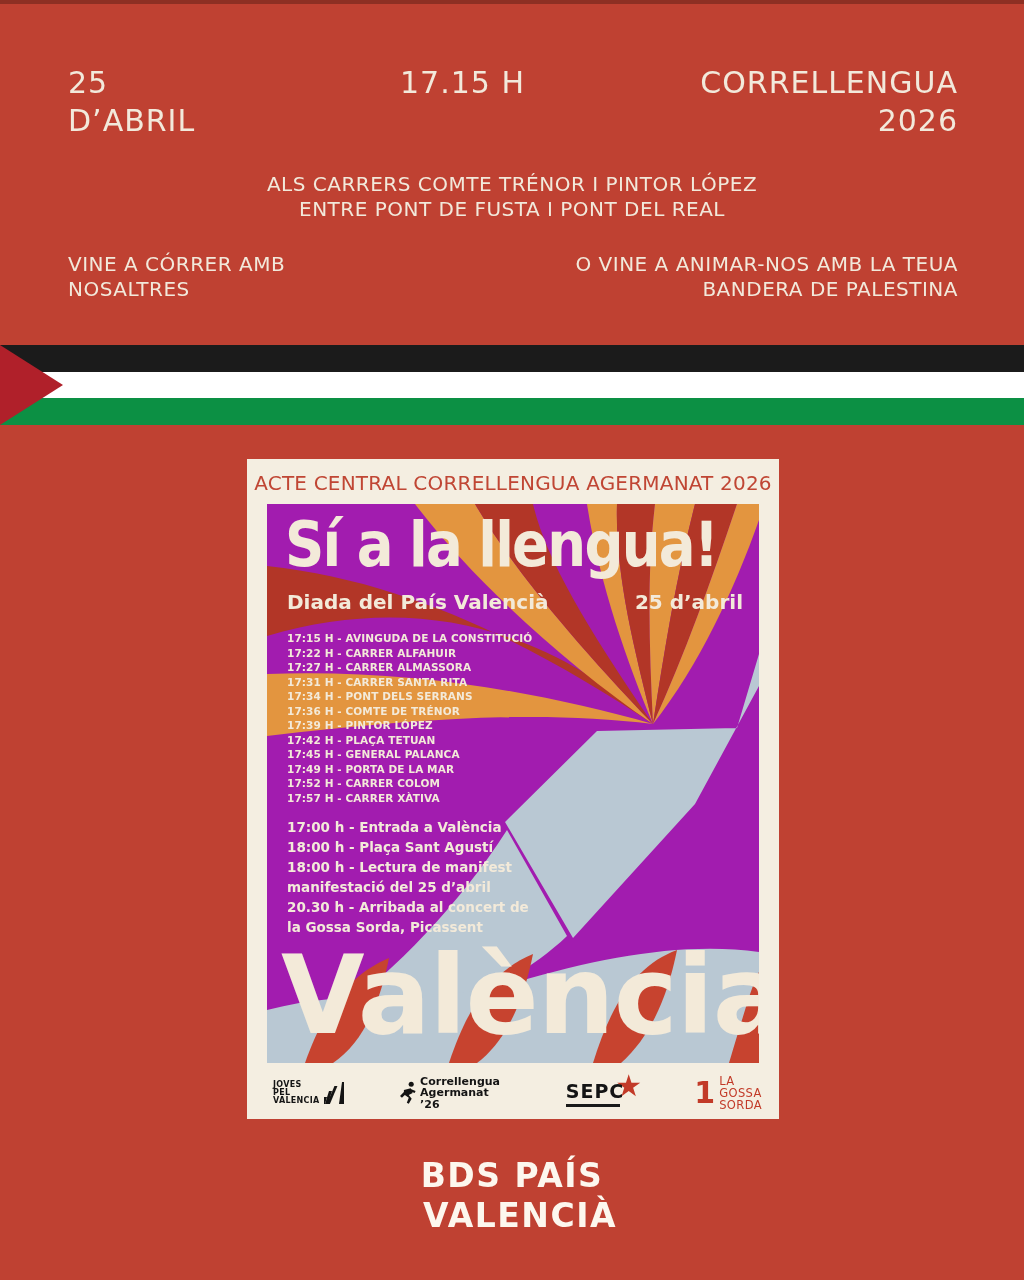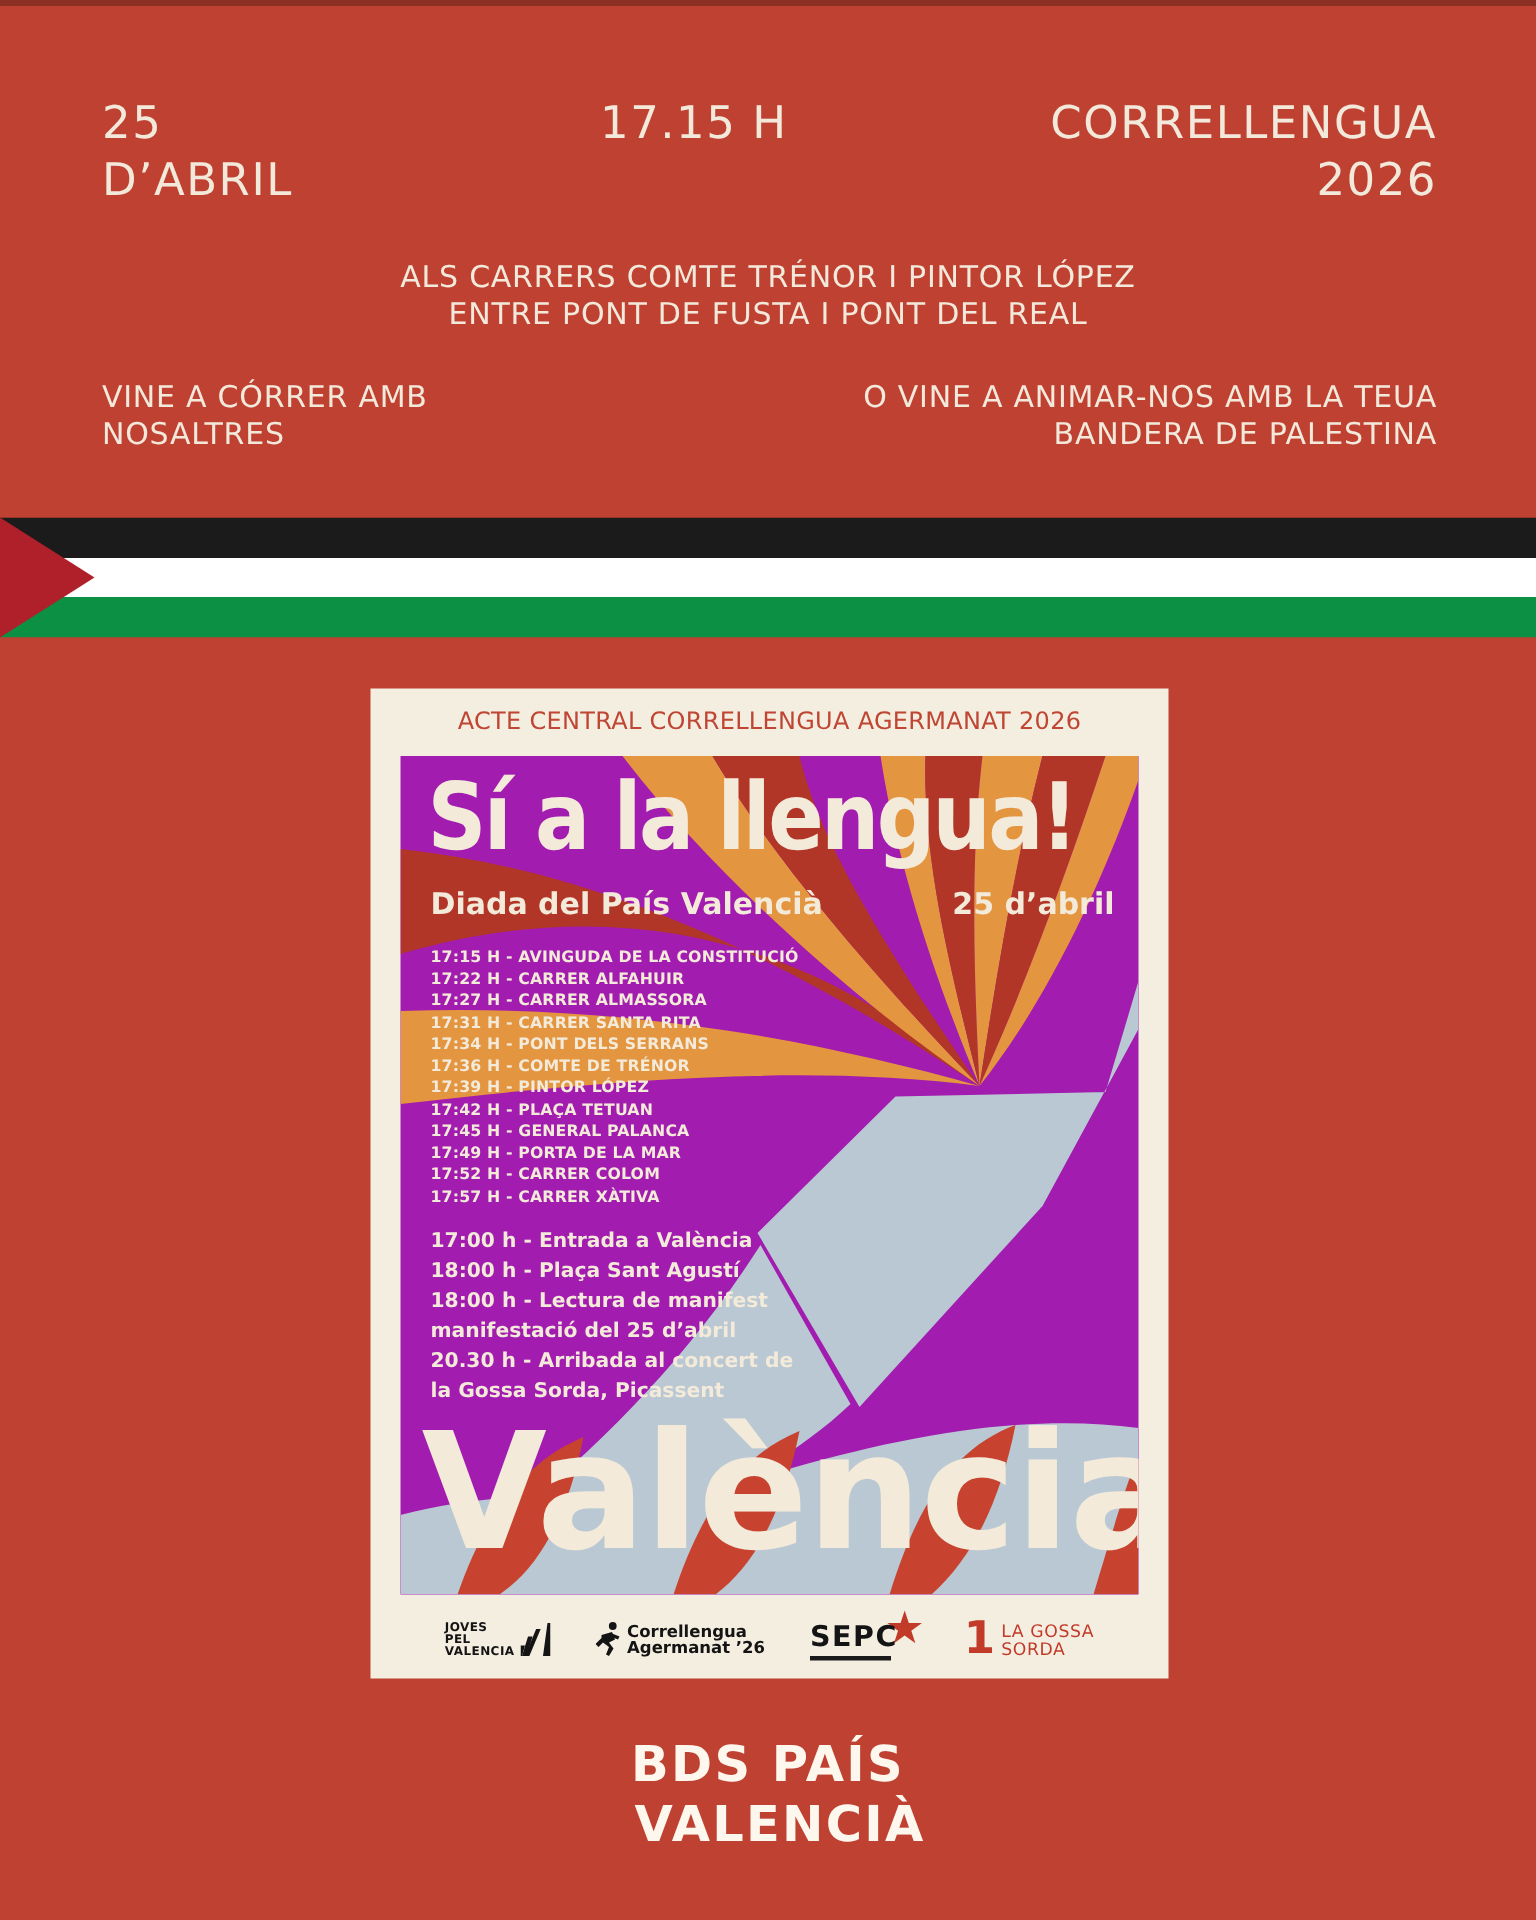--- a/index.html
+++ b/index.html
@@ -8,32 +8,32 @@
   .hdr{position:absolute;font-size:30px;line-height:38px;letter-spacing:1px;color:#f2e9db;}
   #header-date{left:68px;top:60px;}
   #header-time{left:400px;top:60px;}
   #header-title{right:66px;top:60px;text-align:right;}
   #location{position:absolute;left:0;right:0;top:168px;text-align:center;font-size:20px;line-height:25px;letter-spacing:.5px;}
   #cta-left{position:absolute;left:68px;top:248px;font-size:20px;line-height:25px;letter-spacing:.5px;}
   #cta-right{position:absolute;right:66px;top:248px;font-size:20px;line-height:25px;letter-spacing:.5px;text-align:right;}
   #flag{position:absolute;left:0;top:341px;width:1024px;height:80px;display:block;}
   
   #poster{position:absolute;left:247px;top:455px;width:532px;height:660px;background:#f4eee1;}
-  #poster-label{position:absolute;left:0;right:0;top:12px;text-align:center;font-size:16px;letter-spacing:.2px;color:#c04634;}
+  #poster-label{position:absolute;left:0;right:0;top:12px;text-align:center;font-size:20px;letter-spacing:.2px;color:#c04634;}
   #panel{position:absolute;left:20px;top:45px;width:492px;height:559px;background:#a21caf;overflow:hidden;}
   #panel svg.art{position:absolute;left:0;top:0;width:100%;height:100%;}
   .ptxt{position:absolute;color:#f3ead9;z-index:2;}
   #poster-title{left:18px;top:4px;font-size:62px;font-weight:bold;letter-spacing:-2px;transform:scaleX(.88);transform-origin:left top;white-space:nowrap;}
   #poster-sub{left:20px;right:16px;top:86px;display:flex;justify-content:space-between;font-size:20px;font-weight:bold;}
   #route{left:20px;top:127px;font-size:10.5px;font-weight:bold;line-height:14.5px;letter-spacing:.1px;}
   #program{left:20px;top:313px;font-size:13.5px;font-weight:bold;line-height:20px;}
   #city{left:14px;top:438px;font-size:108px;font-weight:bold;line-height:1;letter-spacing:-1px;white-space:nowrap;}
   
   #logos{position:absolute;left:0;right:0;top:608px;height:52px;display:flex;justify-content:center;align-items:center;gap:30px;z-index:2;}
-  .logo{display:flex;align-items:center;gap:4px;}
+  .logo{display:flex;align-items:center;gap:4px;padding-left:26px;}
   #logo-joves .tx{font-size:8px;line-height:8px;font-weight:bold;color:#141414;letter-spacing:.3px;}
   #logo-corre .tx{font-size:11px;line-height:11.5px;font-weight:bold;color:#141414;}
   #logo-sepc{position:relative;padding-right:14px;}
   #logo-sepc .star{position:absolute;right:-4px;top:-12px;font-size:30px;color:#c23a28;z-index:0;}
   #logo-sepc .word{position:relative;z-index:1;font-size:19px;font-weight:bold;color:#141414;letter-spacing:1px;}
   #logo-sepc .cap{position:relative;z-index:1;height:3px;background:#1a1a1a;margin-top:2px;width:92%;}
   #logo-gossa{color:#c23a28;}
   #logo-gossa .one{font-size:30px;font-weight:bold;line-height:26px;}
   #logo-gossa .tx{font-size:11.5px;line-height:12px;font-weight:normal;letter-spacing:.4px;}
   

